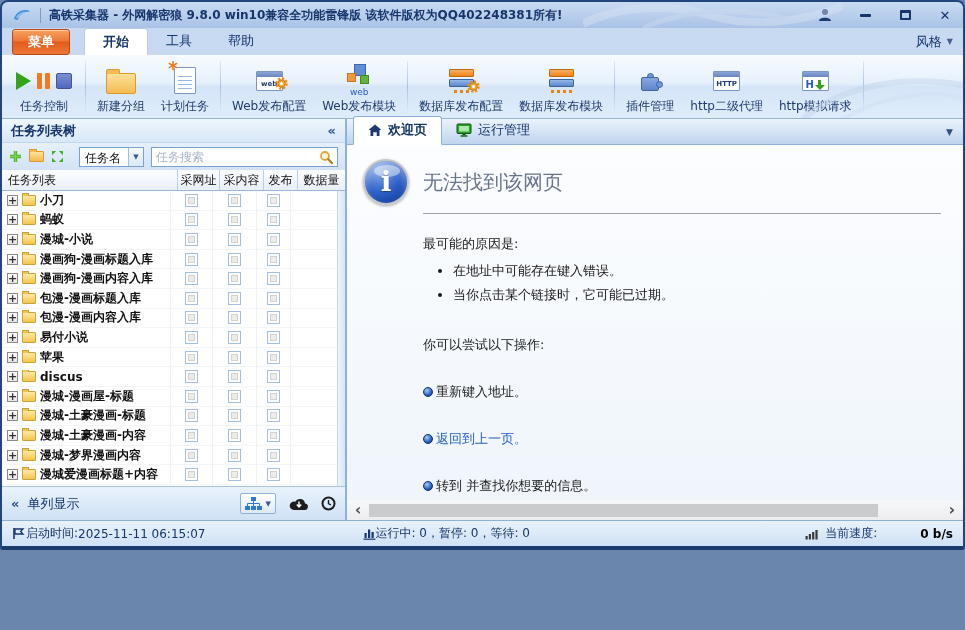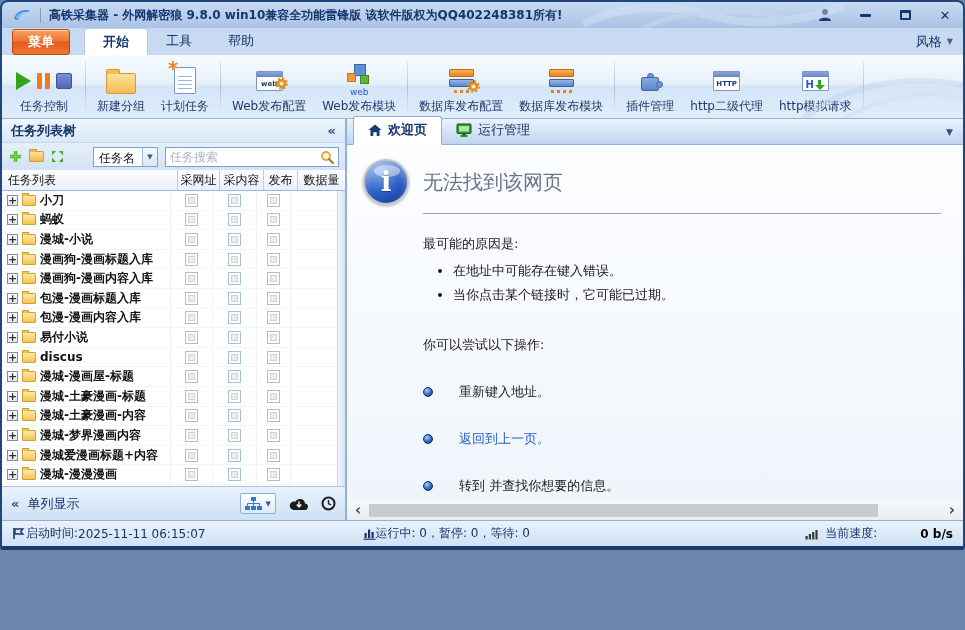--- a/index.html
+++ b/index.html
@@ -81,21 +81,21 @@
   
   .main{ flex:1; display:flex; min-height:0;}
   .left-panel{ width:345px; flex:0 0 345px; display:flex; flex-direction:column; background:#fff; border-right:2px solid #8fb0d8;}
   .lp-header{ height:24px; flex:0 0 auto; background:linear-gradient(#eff6fd,#d8e7f7); display:flex; align-items:center; padding:0 9px; border-bottom:1px solid #c2d6ec;}
   .lp-title{ font-size:13px; font-weight:bold; color:#16356b;}
   .collapse-gl{ margin-left:auto; color:#2a4e86; font-size:13px; font-weight:bold; cursor:pointer;}
   .lp-toolbar{ height:27px; flex:0 0 auto; background:linear-gradient(#e6f0fb,#d2e3f5); display:flex; align-items:center; gap:7px; padding:0 7px;}
   .tb-ic{ display:flex; align-items:center; cursor:pointer;}
   .folder-sm{ width:15px; height:11px; background:linear-gradient(#fde29a,#f2b94e); border:1px solid #d99b2e; border-radius:1px; position:relative;}
   .folder-sm::before{ content:''; position:absolute; top:-3px; left:-1px; width:6px; height:2px; background:#f2b94e; border:1px solid #d99b2e; border-bottom:none;}
-  .dd{ display:flex; height:20px; border:1px solid #7ba2cf; background:#fff; margin-left:22px; cursor:pointer;}
+  .dd{ display:flex; height:20px; border:1px solid #7ba2cf; background:#fff; margin-left:8px; cursor:pointer;}
   .dd-label{ font-size:12px; color:#111; padding:2px 6px 0 5px; width:48px;}
   .dd-arrow{ width:15px; border-left:1px solid #9ebfde; background:linear-gradient(#f4f9fe,#dbe8f6); display:flex; align-items:center; justify-content:center; font-size:7px; color:#3c5a88;}
   .searchbox{ flex:1; height:20px; border:1px solid #7ba2cf; background:#fff; display:flex; align-items:center; padding:0 4px;}
   .searchbox input{ flex:1; border:none; outline:none; font-size:12px; color:#333; font-family:"DejaVu Sans",sans-serif; background:transparent; min-width:0;}
   .searchbox input::placeholder{ color:#a8b4c6;}
   .thead{ height:21px; flex:0 0 auto; display:flex; background:linear-gradient(#fefeff,#e8eff8); border-bottom:1px solid #9ab8da; font-size:12px; color:#111;}
   .thead .th{ display:flex; align-items:center; border-right:1px solid #b8cfe6; padding:0 2px; justify-content:center;}
   .th.name{ flex:1; justify-content:flex-start; padding-left:6px;}
   .col1{ width:42px;} .col2{ width:44px;} .col3{ width:34px;} .col4{ width:47px; border-right:none!important;}
   .tree-area{ flex:1; position:relative; overflow:hidden; background:#fff;}
@@ -129,21 +129,21 @@
     display:flex; align-items:center; justify-content:center; position:relative;}
   .info-badge::before{ content:''; position:absolute; top:4px; left:9px; width:26px; height:12px; border-radius:50%; background:rgba(255,255,255,.45);}
   .info-i{ font-family:"DejaVu Serif",serif; font-weight:bold; font-size:28px; color:#fff; line-height:1; position:relative; text-shadow:0 1px 1px rgba(0,0,0,.35);}
   .err-col{ flex:1; min-width:0; padding-top:12px;}
   .err-title{ font-size:20px; color:#68748a; font-weight:normal;}
   .err-rule{ border:none; border-top:1px solid #9aa4b2; margin:17px 0 0;}
   .causes-h{ font-size:13px; color:#1a1a1a; margin-top:21px;}
   .causes{ margin:9px 0 0 30px; font-size:13px; color:#1a1a1a;}
   .causes li{ margin-top:6px;}
   .sugg-h{ font-size:13px; color:#1a1a1a; margin-top:32px;}
-  .sugg-item{ display:flex; align-items:center; gap:26px; margin-top:29px; font-size:13px; color:#1a1a1a;}
+  .sugg-item{ display:flex; align-items:center; gap:3px; margin-top:29px; font-size:13px; color:#1a1a1a;}
   .sphere{ width:10px; height:10px; flex:0 0 10px; border-radius:50%; border:1px solid #0e2f6e;
     background:radial-gradient(circle at 35% 30%, #a9cdf5, #2a62c0 60%, #123c86);}
   .sugg-item.link span.txt{ color:#2660c6; cursor:pointer;}
   .more-info{ display:flex; align-items:center; gap:10px; margin-top:25px; font-size:13px; color:#2660c6; cursor:pointer;}
   .hscroll{ height:20px; flex:0 0 auto; background:linear-gradient(#f7f8fa,#ededef); display:flex; align-items:center; padding:0 8px; gap:8px;}
   .hs-arrow{ font-size:15px; font-weight:bold; color:#4a4a4a; line-height:1; cursor:pointer;}
   .hs-track{ flex:1; height:13px; position:relative;}
   .hs-thumb{ position:absolute; left:0; top:0; height:13px; width:89%; background:#c9cbcd; cursor:pointer;}
 
   
@@ -519,20 +519,37 @@
               </div>
     <div class="cellv col2">
                 <span class="cbx"></span>
               </div>
     <div class="cellv col3">
                 <span class="cbx"></span>
               </div>
     <div class="cellv col4"></div>
   </div>
 
+  <div class="tree-row">
+    <div class="tr-name">
+      <span class="plusbox"></span>
+      <span class="tree-folder"></span>
+      <span class="row-label">苹果</span>
+    </div>
+    <div class="cellv col1">
+                <span class="cbx"></span>
+              </div>
+    <div class="cellv col2">
+                <span class="cbx"></span>
+              </div>
+    <div class="cellv col3">
+                <span class="cbx"></span>
+              </div>
+    <div class="cellv col4"></div>
+  </div>
 
   <div class="tree-row">
     <div class="tr-name">
       <span class="plusbox"></span>
       <span class="tree-folder"></span>
       <span class="row-label">discus</span>
     </div>
     <div class="cellv col1">
                 <span class="cbx"></span>
               </div>

